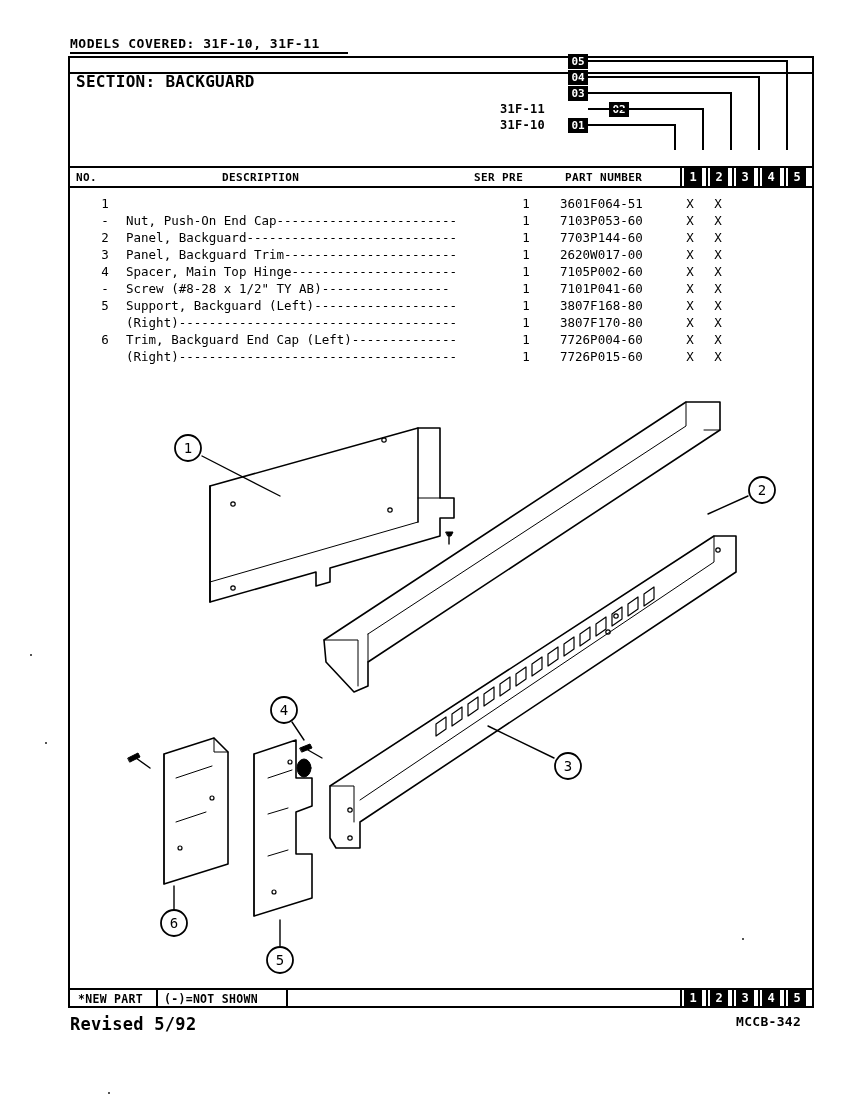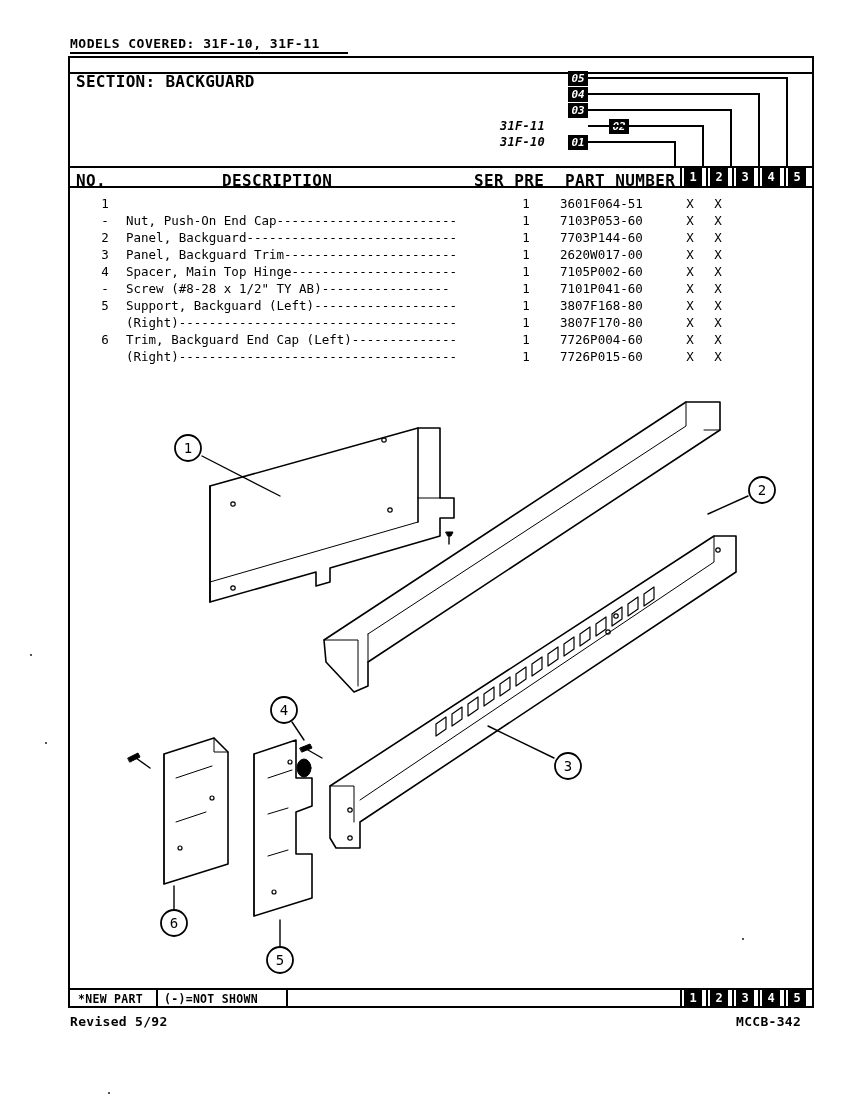--- a/index.html
+++ b/index.html
@@ -70,24 +70,23 @@
     font-size: 16px;
     font-weight: bold;
     letter-spacing: 0.3px;
     white-space: nowrap;
   }
 
   
   .ladder {
     position: absolute;
     left: 68px;
-    top: 73px;
+    top: 56px;
     width: 746px;
     height: 92px;
-    font-style: italic;
   }
   .lad-line {
     position: absolute;
     background: #000;
   }
   .model-tag {
     position: absolute;
     font-size: 12px;
     font-weight: bold;
     letter-spacing: 0.3px;
@@ -111,21 +110,21 @@
     left: 68px;
     top: 166px;
     width: 746px;
     height: 22px;
     border-top: 2px solid #000;
     border-bottom: 2px solid #000;
     box-sizing: border-box;
   }
   .head-cell {
     position: absolute;
-    font-size: 16px;
+    font-size: 11px;
     font-weight: bold;
     letter-spacing: 0.4px;
     top: 171px;
     white-space: nowrap;
   }
   .head-sep {
     position: absolute;
     top: 166px;
     width: 2px;
     height: 22px;
@@ -211,21 +210,21 @@
     text-align: center;
     font-size: 12px;
     font-weight: bold;
     color: #fff;
     background: #000;
   }
   .revised {
     position: absolute;
     left: 70px;
     top: 1014px;
-    font-size: 13px;
+    font-size: 17px;
     font-weight: bold;
     letter-spacing: 0.3px;
   }
   .doccode {
     position: absolute;
     left: 736px;
     top: 1014px;
     font-size: 13px;
     font-weight: bold;
     letter-spacing: 0.3px;

